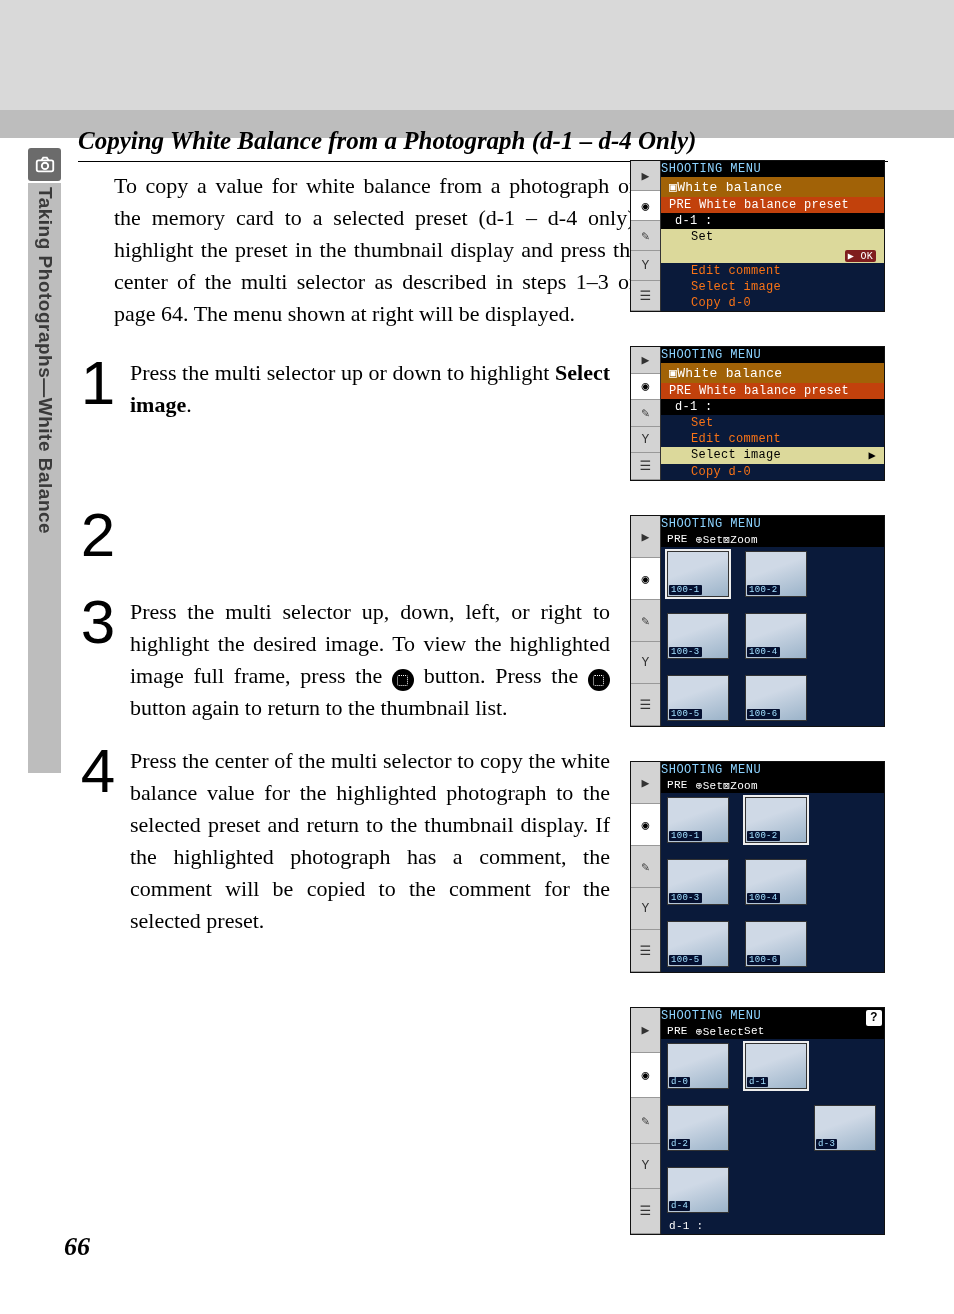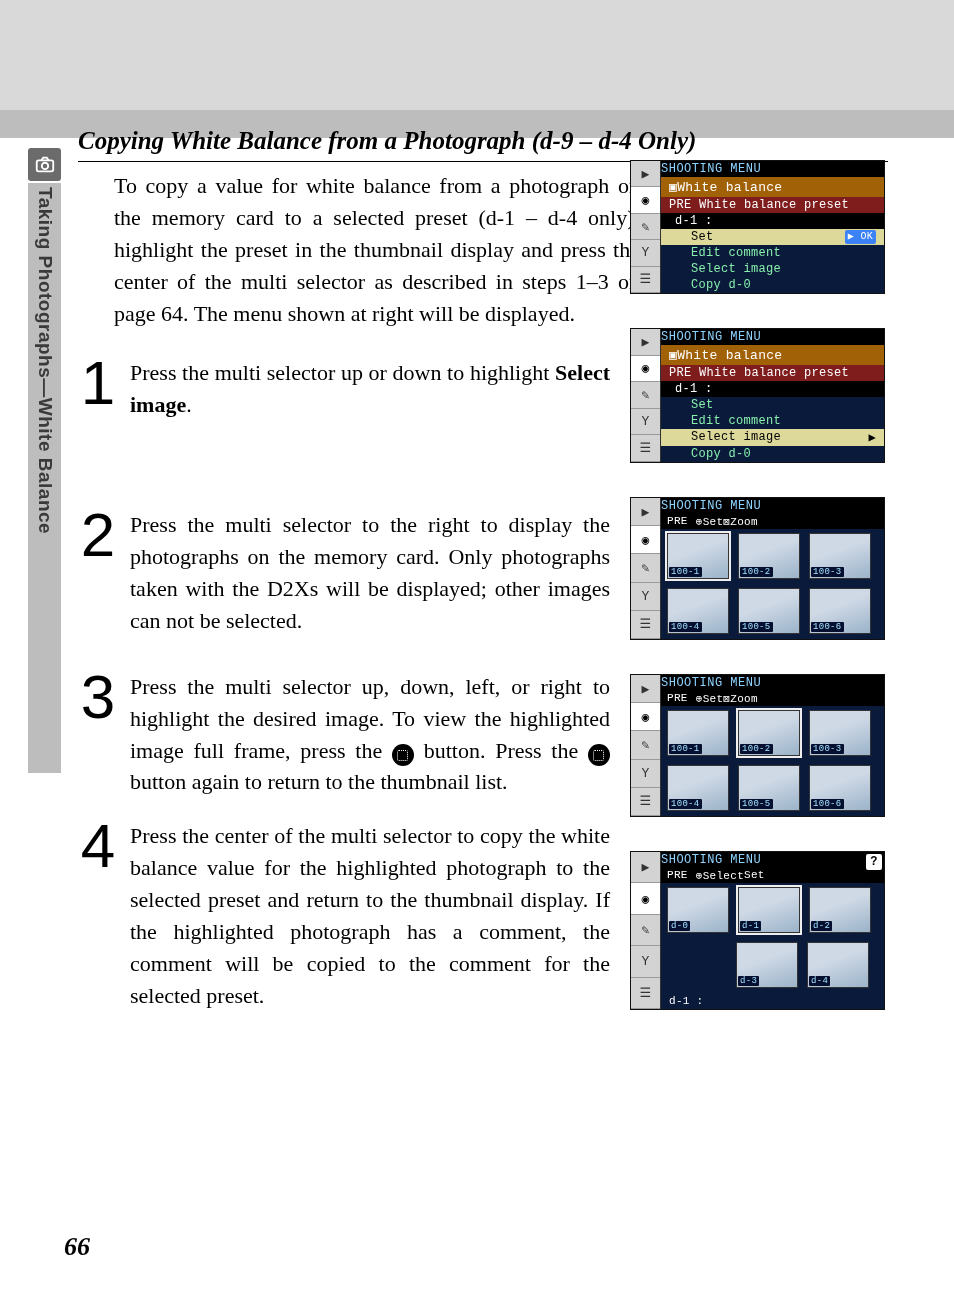--- a/index.html
+++ b/index.html
@@ -34,29 +34,29 @@
   .page-num { position: absolute; left: 64px; bottom: 52px; font-style: italic; font-weight: bold; font-size: 26px; }
 
   
   .cam-screen { width: 255px; border: 1px solid #111; background: #111; font-family: "Courier New", monospace; font-size: 13px; color: #fff; letter-spacing: 0.3px; display: flex; margin-bottom: 34px; }
   .cam-tabs { width: 30px; background: #ccc; display: flex; flex-direction: column; border-right: 1px solid #333; }
   .cam-tab { flex: 1; display: flex; align-items: center; justify-content: center; font-size: 13px; color: #333; border-bottom: 1px solid #999; background: #d3d3d3; }
   .cam-tab.active { background: #fff; color: #000; }
   .cam-body { flex: 1; background: #0a1a3a; position: relative; }
   .cam-title-bar { background: #000; color: #8dd3ff; font-size: 12px; text-align: left; padding: 1px 0; letter-spacing: 0.5px; }
   .cam-head-row { background: #a16207; padding: 2px 8px; font-size: 13px; }
-  .cam-pre-row { background: #7f1d1d; color: #fff; padding: 1px 8px; font-size: 12px; }
-  .cam-row { padding: 1px 8px 1px 30px; font-size: 12px; background: #0a1a3a; color: #86efac; display: flex; justify-content: space-between; }
+  .cam-pre-row { background: #c2410c; color: #fff; padding: 1px 8px; font-size: 12px; }
+  .cam-row { padding: 1px 8px 1px 30px; font-size: 12px; background: #0a1a3a; color: #f97316; display: flex; justify-content: space-between; }
   .cam-row.sel { background: #dcd99b; color: #000; }
-  .cam-row .ok { background: #3b82f6; color: #fff; font-size: 10px; padding: 0 3px; border-radius: 2px; }
+  .cam-row .ok { background: #7f1d1d; color: #fff; font-size: 10px; padding: 0 3px; border-radius: 2px; margin-top: 20px; }
   .cam-d1 { padding: 1px 8px 1px 14px; font-size: 12px; background: #000; color: #fff; }
   .cam-help { position: absolute; right: 2px; top: 2px; width: 16px; height: 16px; background: #fff; color: #000; border-radius: 2px; font-weight: bold; font-size: 12px; display: flex; align-items: center; justify-content: center; }
 
   .thumb-body { flex: 1; background: #0a1a3a; }
-  .thumb-grid { display: flex; flex-wrap: wrap; gap: 9px; padding: 4px 6px 5px 6px; }
+  .thumb-grid { display: flex; flex-wrap: wrap; gap: 16px; padding: 4px 6px 5px 6px; }
   .thumb { width: 62px; height: 46px; background: linear-gradient(160deg,#cfd9e6 40%, #9bb3c9 100%); border: 1px solid #333; position: relative; }
   .thumb.sel { outline: 2px solid #eee; }
   .thumb-label { position: absolute; bottom: 1px; left: 1px; background: #051030; color: #a3e0ff; font-size: 9px; padding: 0 2px; border-radius: 1px; font-family: "Courier New", monospace; }
   .thumb-head { display: flex; background: #000; color: #fff; font-size: 11px; padding: 1px 6px; }
   .thumb-head .t-left { display: flex; gap: 8px; }
   .sel-label { position: absolute; bottom: 2px; left: 8px; color: #fff; font-size: 11px; }
 
 </style>
 </head>
 <body>
@@ -72,37 +72,36 @@
           <circle cx="12" cy="13" r="3.5"></circle>
           <path d="M8 7l2-3h4l2 3"></path>
         </svg>
     </div>
     <div class="side-tab">
       <div class="side-tab-text">Taking Photographs—White Balance</div>
     </div>
   </div>
 
   <div class="content">
-    <div class="section-title">Copying White Balance from a Photograph (d-9 – d-4 Only)</div>
+    <div class="section-title">Copying White Balance from a Photograph (d-1 – d-4 Only)</div>
     <div class="rule"></div>
 
     <div class="intro-wrap">
       <div class="intro-text">To copy a value for white balance from a photograph on the memory card to a selected preset (d-1 – d-4 only), highlight the preset in the thumbnail display and press the center of the multi selector as described in steps 1–3 on page 64.  The menu shown at right will be displayed.</div>
     </div>
 
     <div class="step-row" style="margin-top:28px;">
       <div class="step-num">1</div>
       <div class="step-text">
         <span>Press the multi selector up or down to highlight </span><b>Select image</b><span>.</span>
       </div>
     </div>
 
     <div class="step-row" style="margin-top:88px;">
       <div class="step-num">2</div>
-      <div class="step-text">Press the multi selector to the right to display the photographs on the memory card.  Only photographs taken with the D2Xs will be displayed; other images can not be selected.</div>
     </div>
 
     <div class="step-row" style="margin-top:34px;">
       <div class="step-num">3</div>
       <div class="step-text">
         <span>Press the multi selector up, down, left, or right to highlight the desired image.  To view the highlighted image full frame, press the </span><span class="icon-inline">
             <span></span>
           </span><span> button.  Press the </span><span class="icon-inline">
             <span></span>
           </span><span> button again to return to the thumbnail list.</span>

